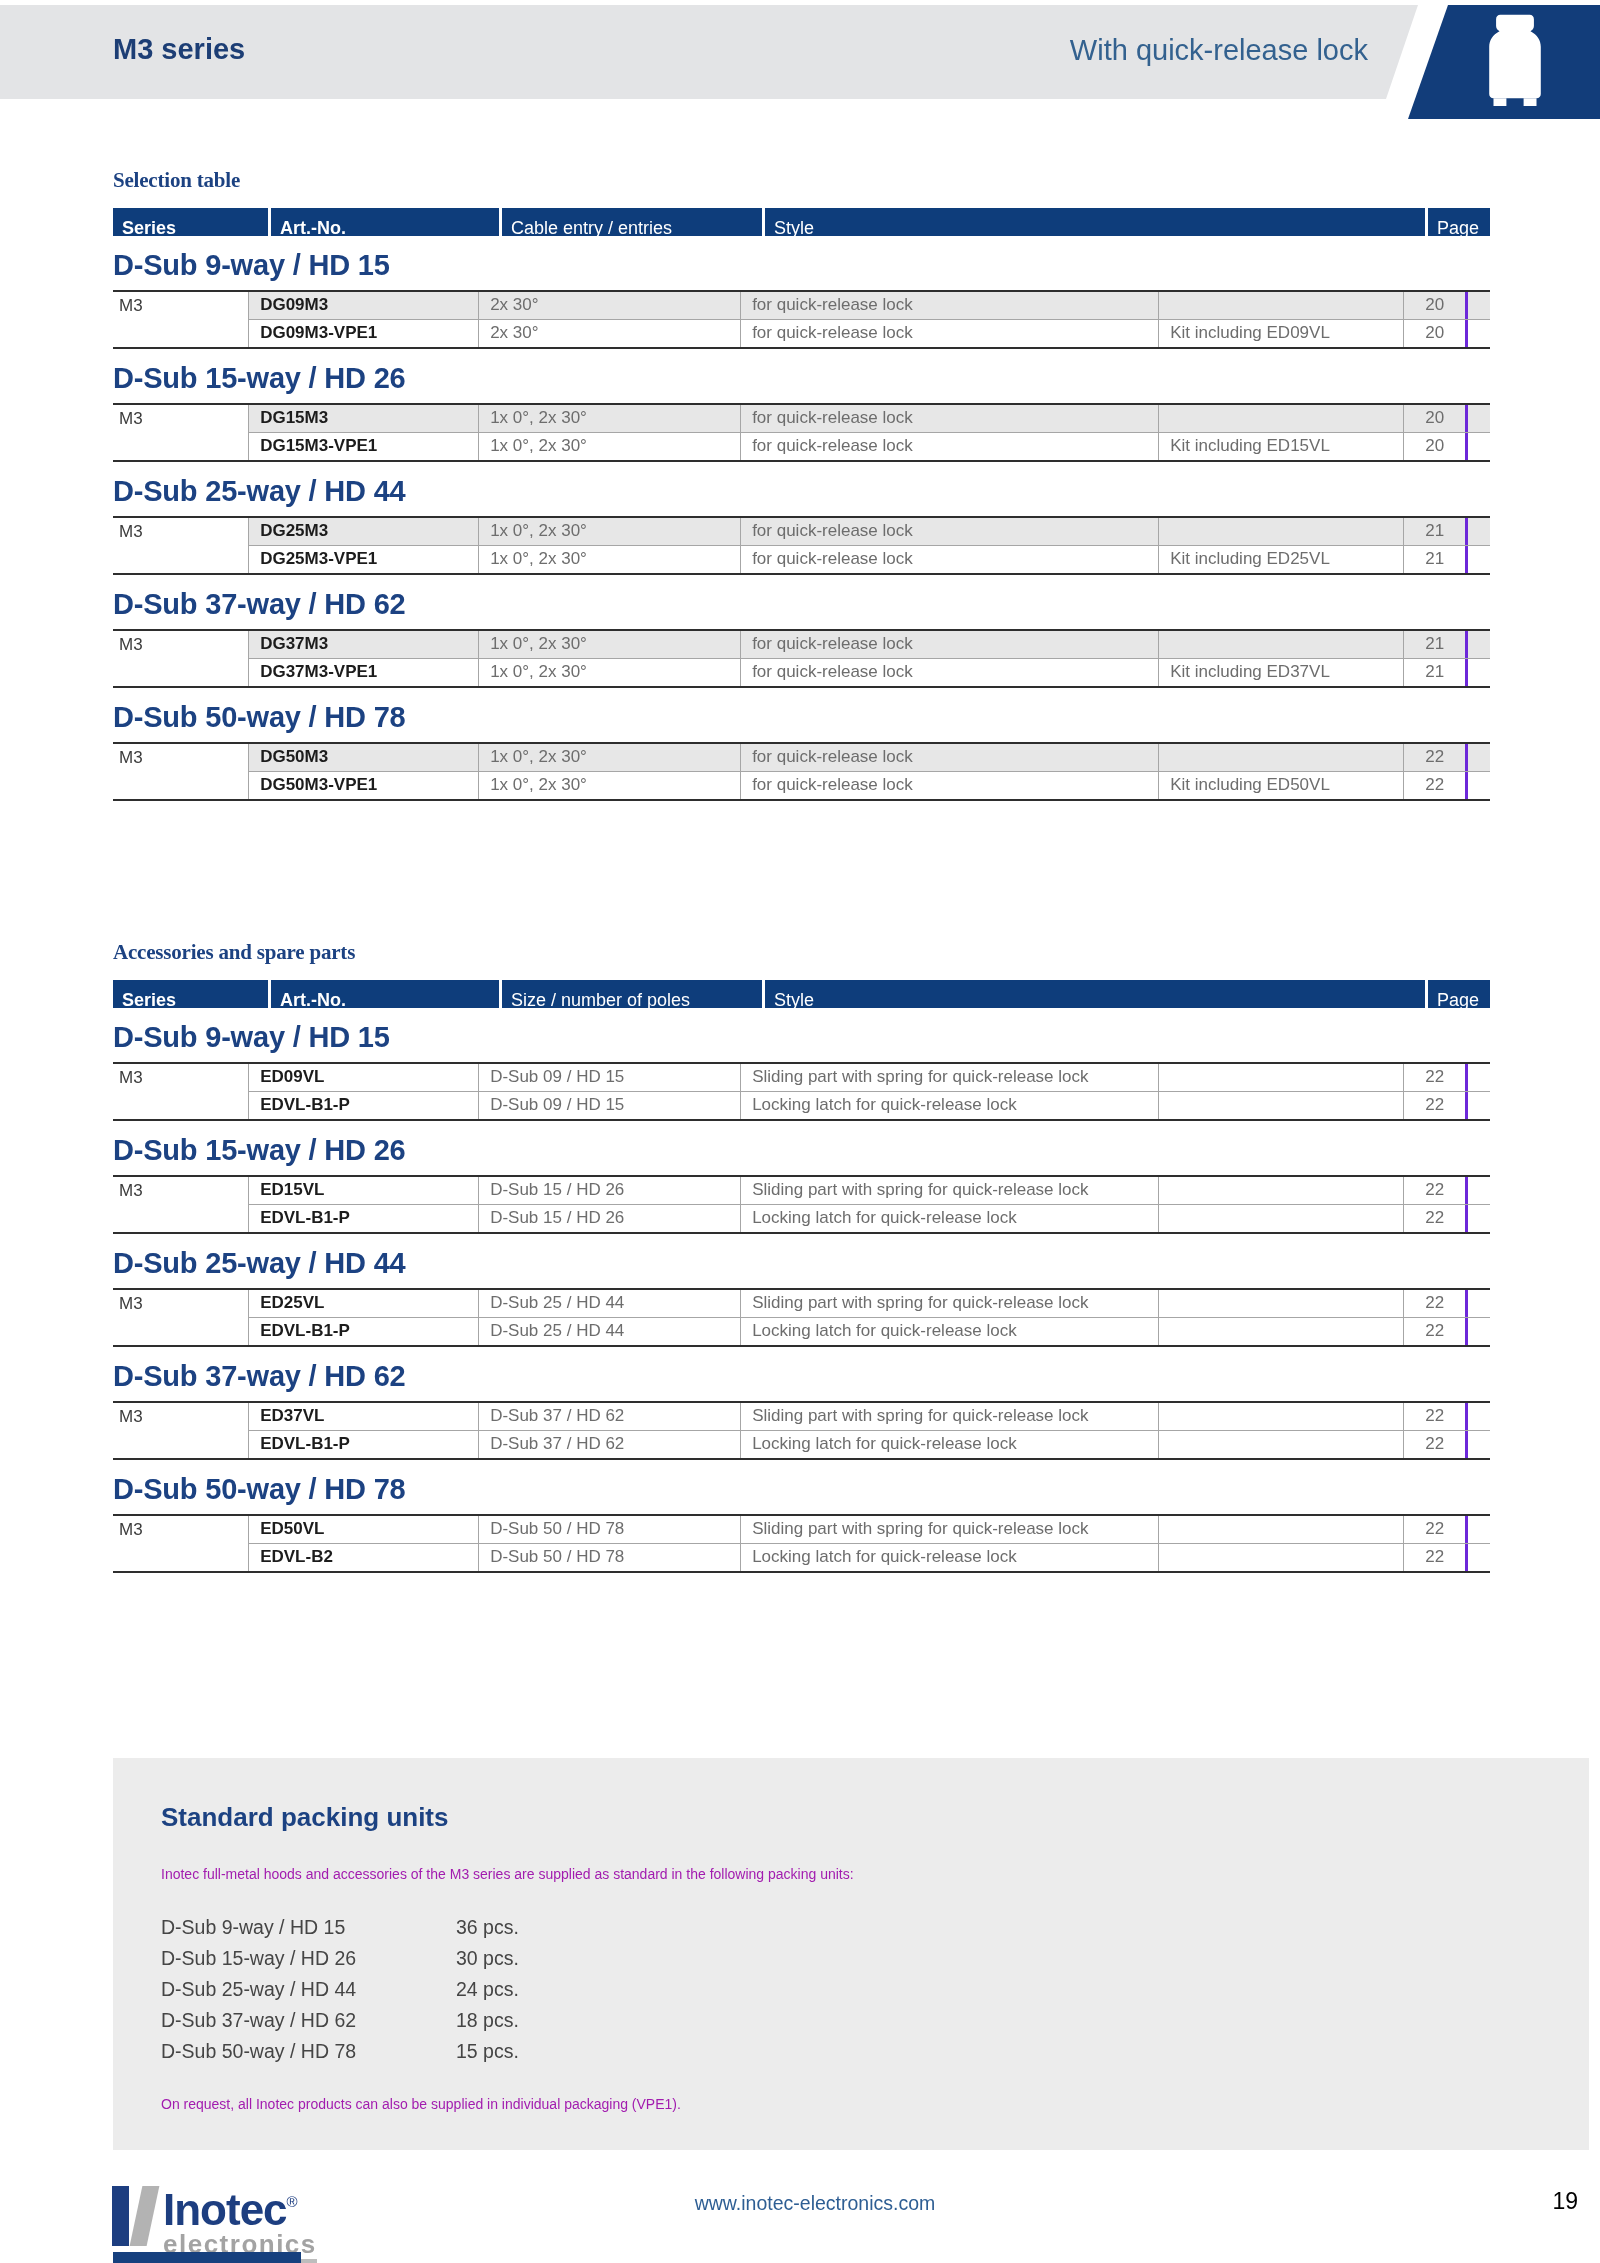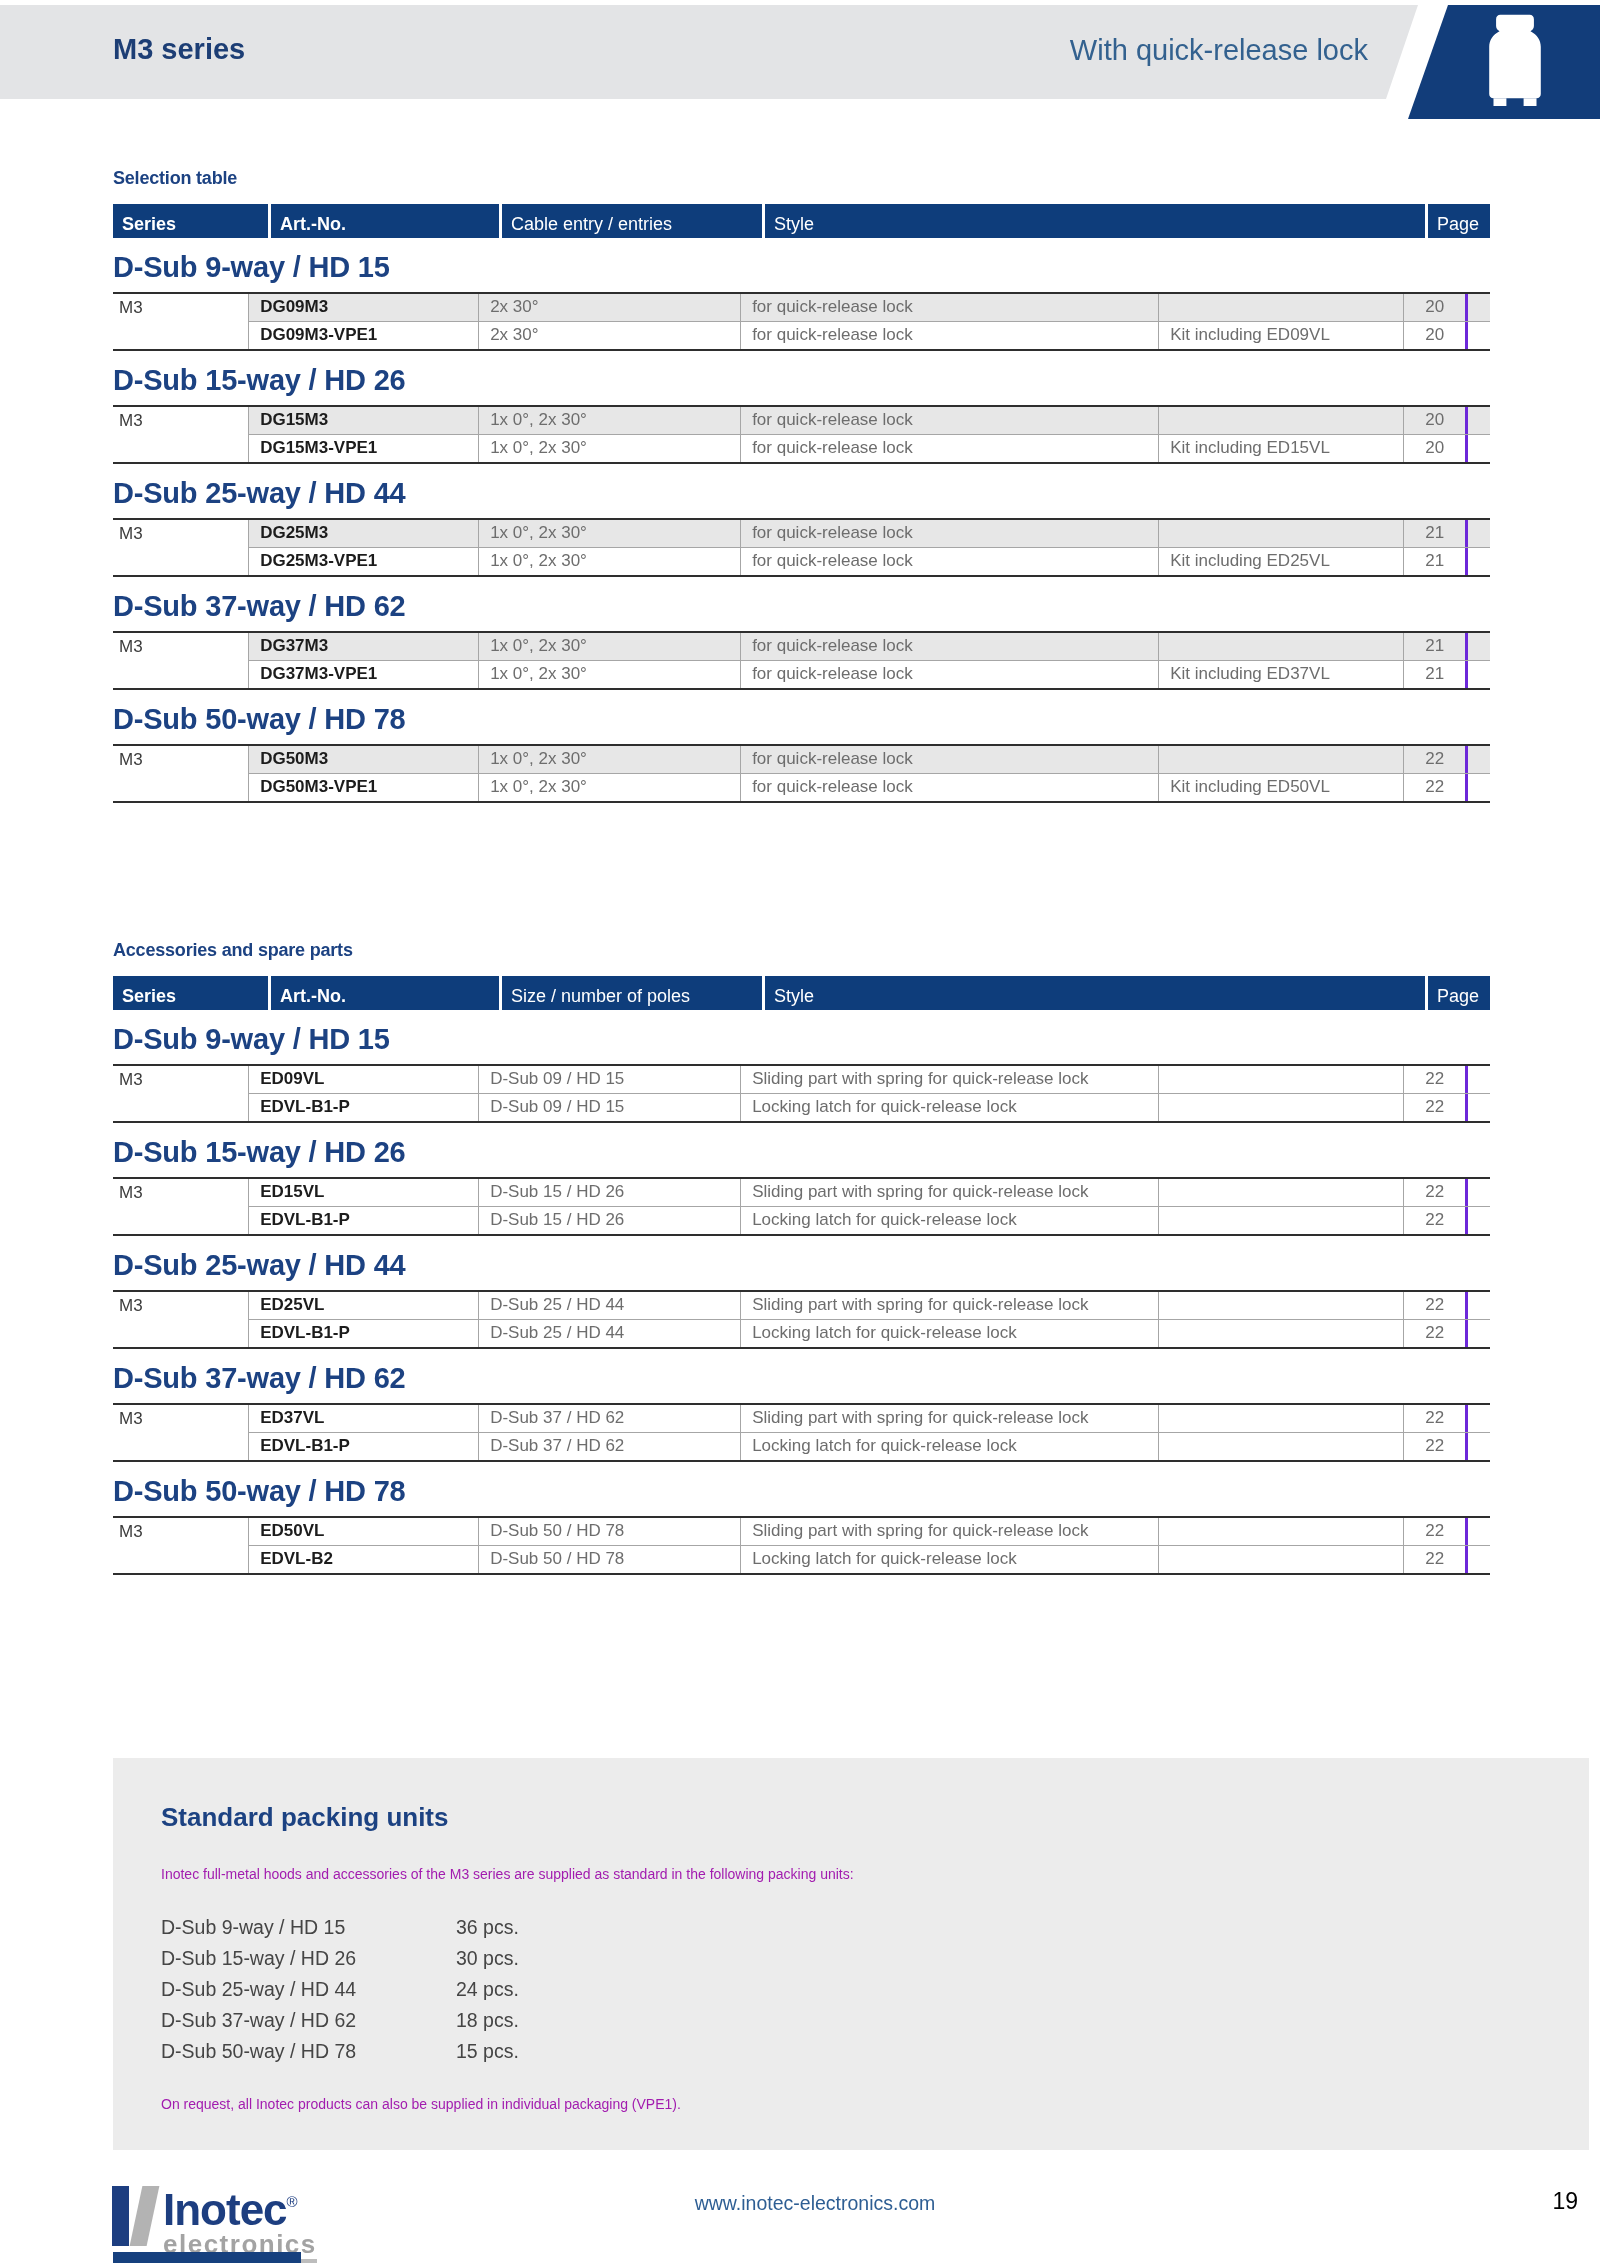--- a/index.html
+++ b/index.html
@@ -12,24 +12,24 @@
   #band-title{position:absolute;top:33px;left:113px;font-size:29px;font-weight:bold;color:#1d3e75;}
   #band-subtitle{position:absolute;top:34px;right:232px;font-size:29px;font-weight:normal;color:#33618f;}
   #corner{position:absolute;top:5px;left:1408px;width:192px;height:114px;background:#123d7a;
           clip-path:polygon(40px 0,100% 0,100% 100%,0 100%);}
   #corner svg{position:absolute;left:64px;top:6px;}
 
   
   .block{position:absolute;left:113px;width:1377px;}
   #selection-block{top:168px;}
   #accessories-block{top:940px;}
-  .block-title{font-size:18px;font-weight:bold;color:#1c4282;margin:0 0 15px 0;letter-spacing:-0.2px;}
+  .block-title{font-size:21px;font-weight:bold;color:#1c4282;margin:0 0 15px 0;letter-spacing:-0.2px;font-family:Liberation Serif, serif;}
 
   .thead{display:flex;gap:3px;background:#ffffff;}
-  .th{background:#0e3d7b;color:#ffffff;height:34px;line-height:41px;font-size:18px;
+  .th{background:#0e3d7b;color:#ffffff;height:28px;line-height:41px;font-size:18px;
       padding-left:9px;box-sizing:border-box;}
   .th-series{width:155px;font-weight:bold;}
   .th-art{width:228px;font-weight:bold;}
   .th-col3{width:260px;font-weight:normal;}
   .th-style{width:660px;font-weight:normal;}
   .th-page{width:62px;font-weight:normal;}
 
   .dsub-section{margin-top:13px;}
   .sec-heading{font-size:29px;line-height:33px;font-weight:bold;color:#1c4282;margin:0 0 8px 0;letter-spacing:-0.2px;}
   .sec-table{display:flex;border-top:2px solid #2e2e2e;border-bottom:2px solid #2e2e2e;}

